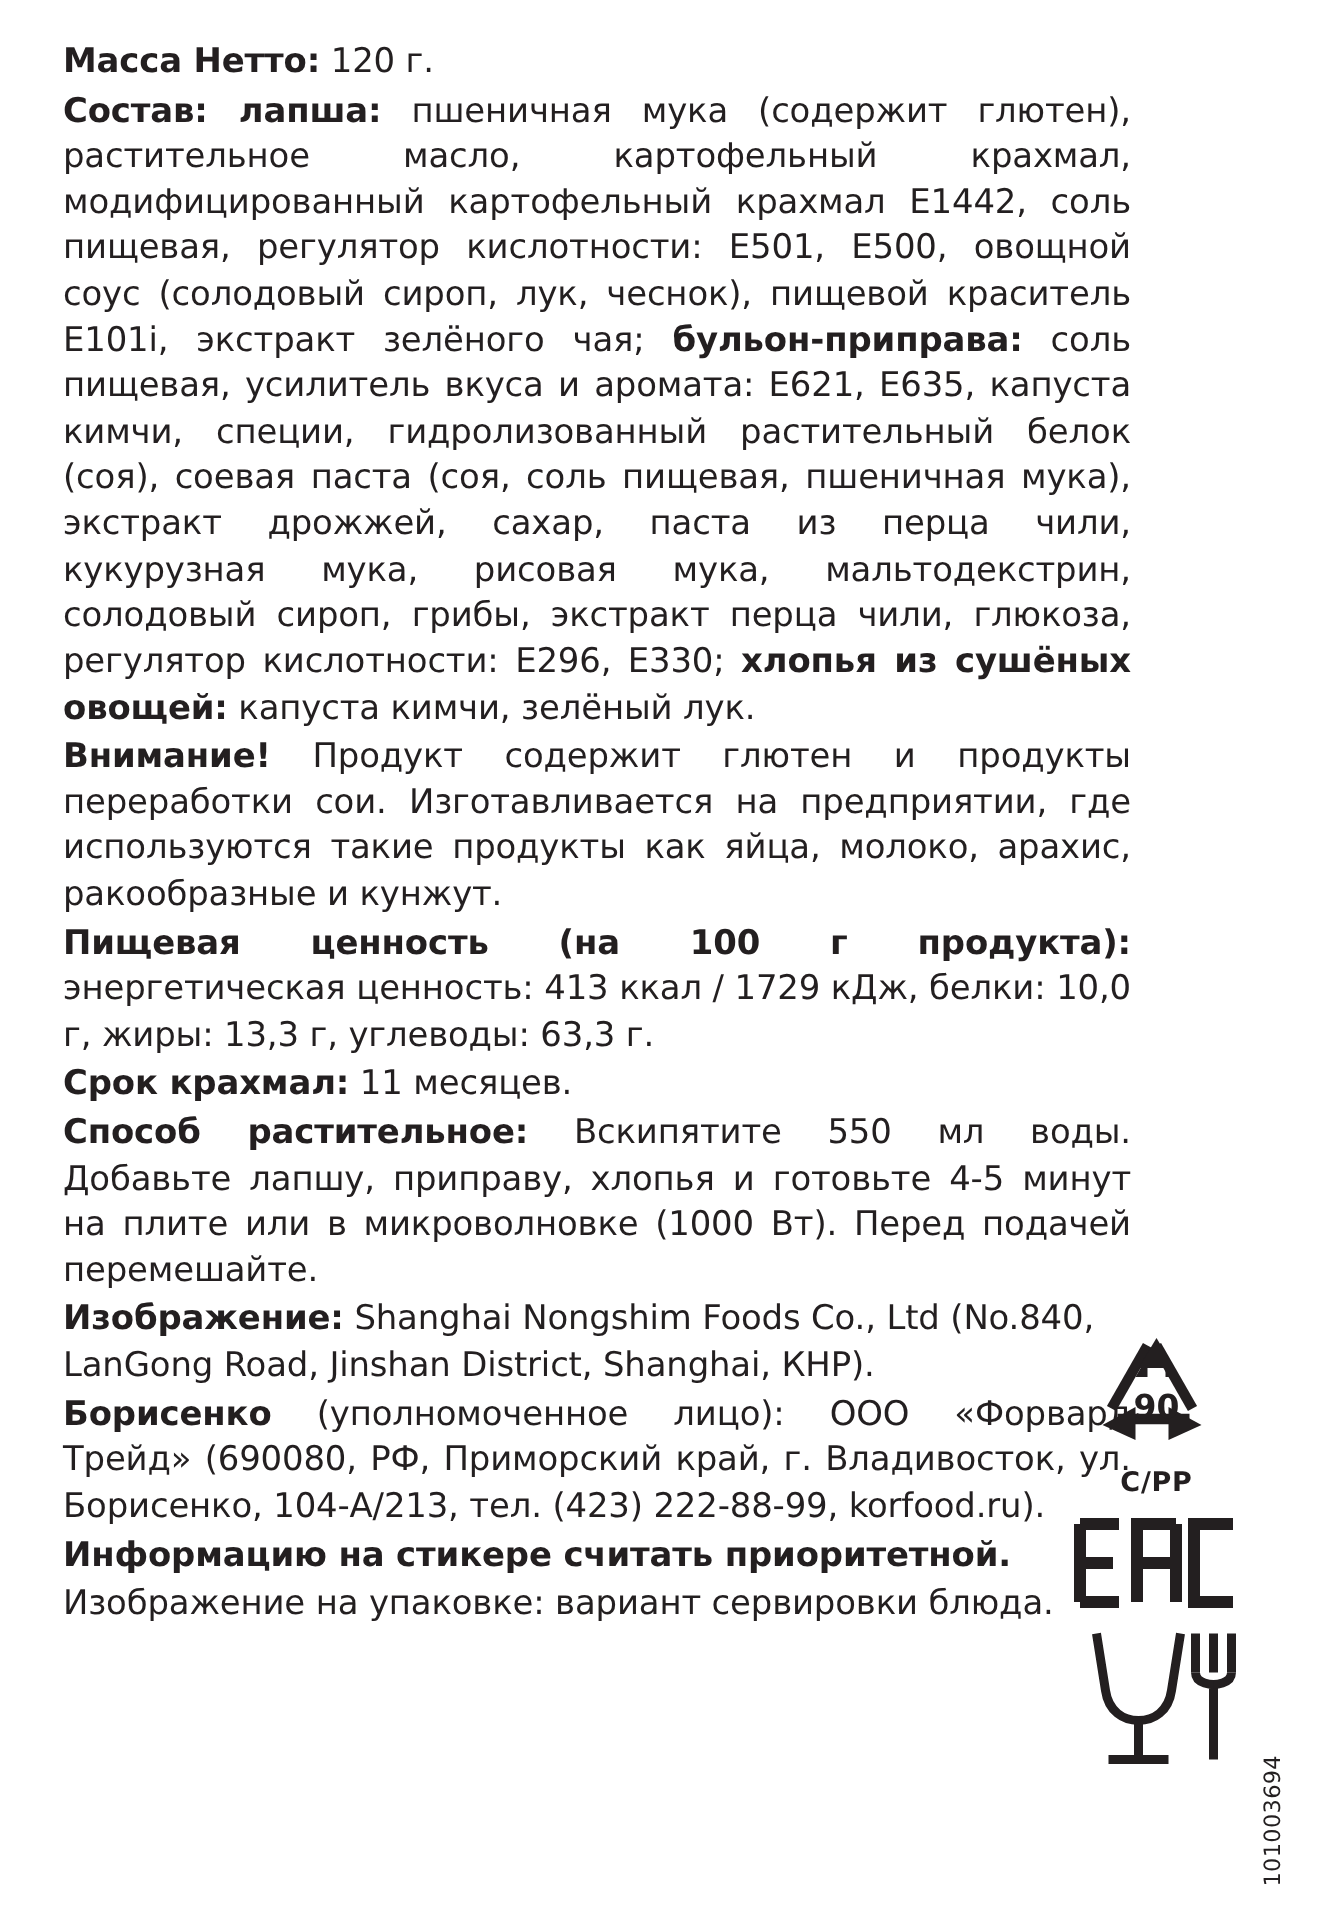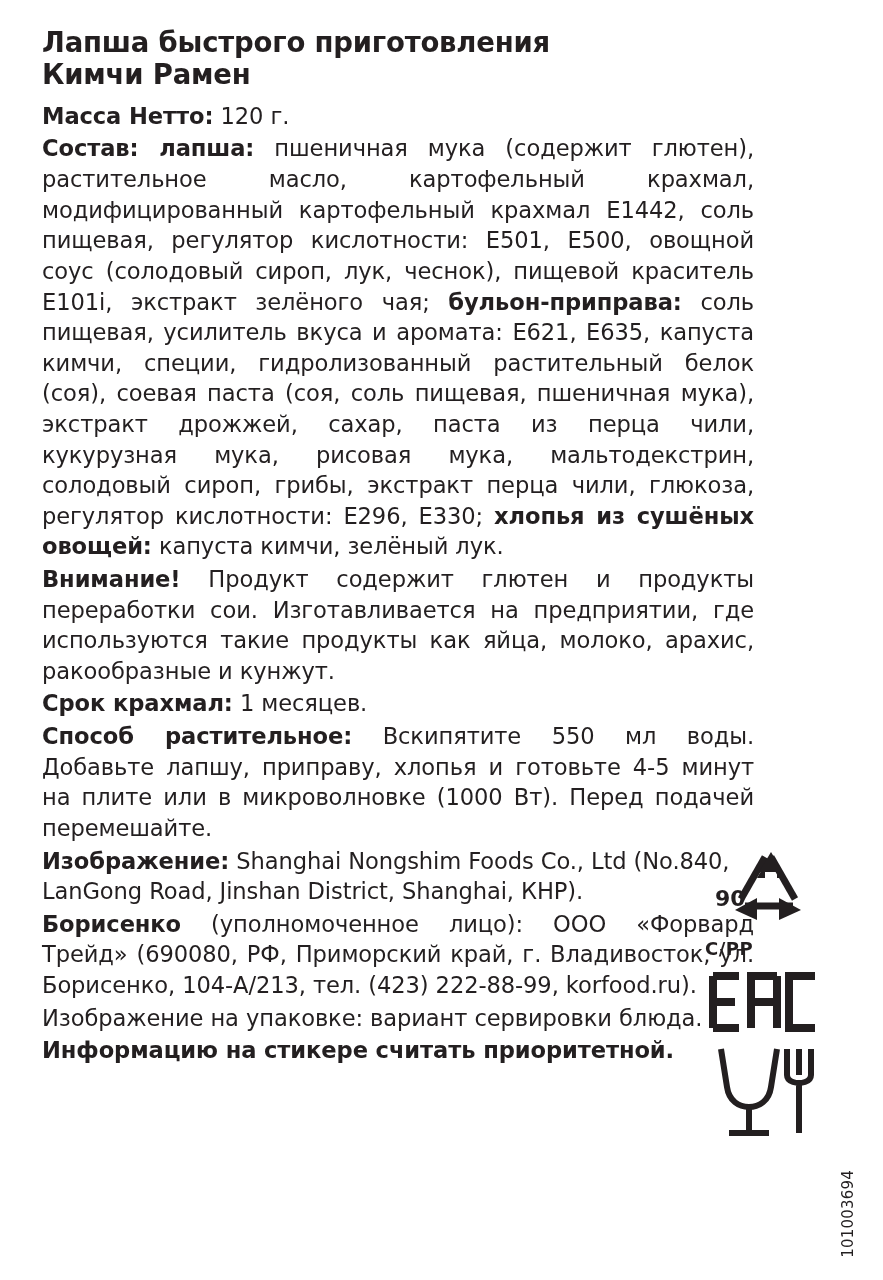--- a/index.html
+++ b/index.html
@@ -61,22 +61,23 @@
   .cook { margin-bottom: 6px; }
   .maker { margin-bottom: 4px; }
   .importer { margin-bottom: 4px; }
   .imagenote { margin-bottom: 2px; }
   .priority { margin-bottom: 0; }
 
   
   .symbols {
     position: absolute;
     right: 46px;
-    top: 850px;
+    top: 890px;
     width: 132px;
+    text-align: center;
   }
   .recycle-wrap {
     position: relative;
     width: 112px;
     height: 92px;
     margin: 0 auto;
   }
   .recycle-num {
     position: absolute;
     left: 0; right: 0;
@@ -114,47 +115,44 @@
     right: 18px;
     top: 1130px;
     height: 130px;
   }
 </style>
 </head>
 <body>
 
 <div class="page">
 
-  <h1 class="title">
-    <span class="line">Лапша быстрого приготовления</span>
-    <span class="line">Кимчи Рамен</span>
-  </h1>
 
   <div class="body-col">
 
     <p class="block nojust mass"><b>Масса Нетто:</b><span> 120 г.</span></p>
 
     <p class="block sostav"><b>Состав:</b><b> лапша:</b><span> пшеничная мука (содержит глютен), растительное масло, картофельный крахмал, модифицированный картофельный крахмал Е1442, соль пищевая, регулятор кислотности: Е501, Е500, овощной соус (солодовый сироп, лук, чеснок), пищевой краситель Е101i, экстракт зелёного чая; </span><b>бульон-приправа:</b><span> соль пищевая, усилитель вкуса и аромата: Е621, Е635, капуста кимчи, специи, гидролизованный растительный белок (соя), соевая паста (соя, соль пищевая, пшеничная мука), экстракт дрожжей, сахар, паста из перца чили, кукурузная мука, рисовая мука, мальтодекстрин, солодовый сироп, грибы, экстракт перца чили, глюкоза, регулятор кислотности: Е296, Е330; </span><b>хлопья из сушёных овощей:</b><span> капуста кимчи, зелёный лук.</span></p>
 
     <p class="block attention"><b>Внимание!</b><span> Продукт содержит глютен и продукты переработки сои. Изготавливается на предприятии, где используются такие продукты как яйца, молоко, арахис, ракообразные и кунжут.</span></p>
 
-
-    <p class="block nojust shelf"><b>Срок крахмал:</b><span> 1 месяцев.</span></p>
+    <p class="block nutrition"><b>Пищевая ценность (на 100 г продукта):</b><span> энергетическая ценность: 413 ккал / 1729 кДж, белки: 10,0 г, жиры: 13,3 г, углеводы: 63,3 г.</span></p>
+
+    <p class="block nojust shelf"><b>Срок крахмал:</b><span> 11 месяцев.</span></p>
 
 
     <div class="lower">
       <p class="block cook"><b>Способ растительное:</b><span> Вскипятите 550 мл воды. Добавьте лапшу, приправу, хлопья и готовьте 4-5 минут на плите или в микроволновке (1000 Вт). Перед подачей перемешайте.</span></p>
 
       <p class="block nojust maker"><b>Изображение:</b><span> Shanghai Nongshim Foods Co., Ltd (No.840, LanGong Road, Jinshan District, Shanghai, КНР).</span></p>
 
       <p class="block importer"><b>Борисенко</b><span> (уполномоченное лицо): ООО «Форвард Трейд» (690080, РФ, Приморский край, г. Владивосток, ул. Борисенко, 104-А/213, тел. (423) 222-88-99, korfood.ru).</span></p>
 
+      <p class="block nojust priority"><b>Информацию на стикере считать приоритетной.</b></p>
+
       <p class="block nojust imagenote">Изображение на упаковке: вариант сервировки блюда.</p>
-
-      <p class="block nojust priority"><b>Информацию на стикере считать приоритетной.</b></p>
     </div>
 
   </div>
 
   <div class="symbols">
 
     <div class="recycle-wrap">
       <svg width="112" height="92" viewBox="0 0 112 92">
         <g fill="#231f20">
 

